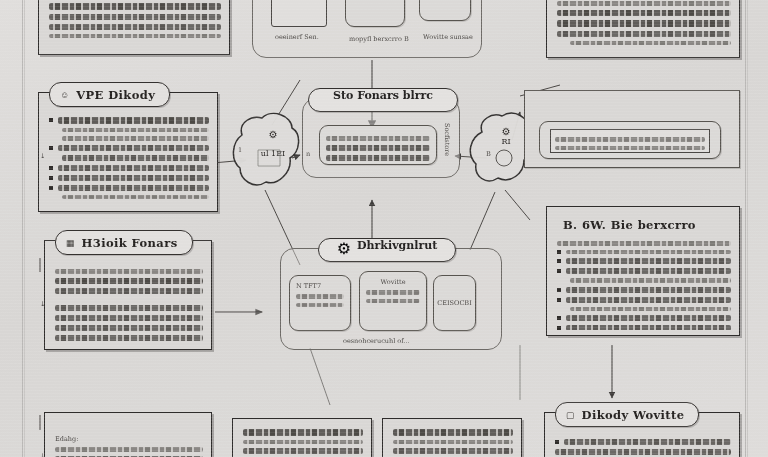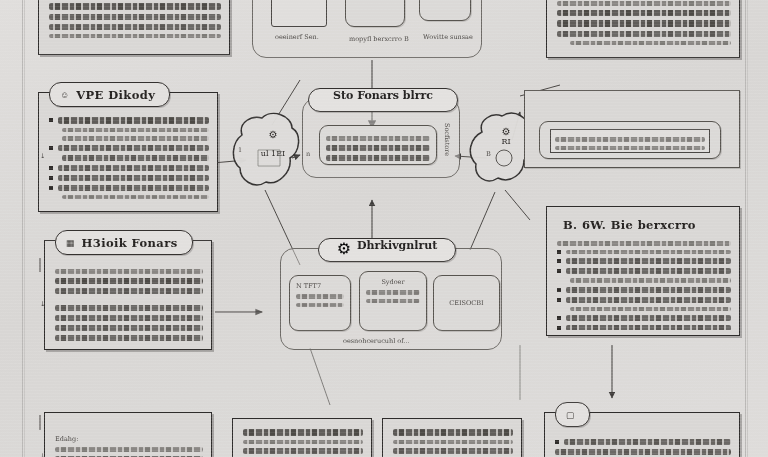--- a/index.html
+++ b/index.html
@@ -304,26 +304,26 @@
   <div class="cluster" style="left:248px;top:248px;width:222px;height:102px;margin-left:32px;">
     <div class="subcard" style="left:8px;top:26px;width:62px;height:56px;">
       <div class="inner">
         <div class="cap" style="position:static;">N TFT7</div>
         <div class="ln sm"></div>
         <div class="ln sm"></div>
       </div>
     </div>
     <div class="subcard" style="left:78px;top:22px;width:68px;height:60px;">
       <div class="inner">
-        <div class="cap" style="position:static;text-align:center;">Sydoer</div>
-        <div class="ln sm"></div>
-        <div class="ln sm"></div>
-      </div>
-    </div>
-    <div class="subcard" style="left:152px;top:26px;width:67px;height:56px;">
+        <div class="cap" style="position:static;text-align:center;">Wovitte</div>
+        <div class="ln sm"></div>
+        <div class="ln sm"></div>
+      </div>
+    </div>
+    <div class="subcard" style="left:152px;top:26px;width:43px;height:56px;">
       <div class="inner" style="display:flex;align-items:center;justify-content:center;">
         <div class="cap" style="position:static;">CEISOCBI</div>
       </div>
     </div>
     <div class="cap" style="left:62px;top:88px;">oesnohcerucuhl of...</div>
   </div>
   <div class="pill" style="left:318px;top:238px;width:112px;">
     <span class="gl">⚙</span>
     <span class="ttl">Dhrkivgnlrut</span>
   </div>
@@ -415,20 +415,21 @@
     <div class="body" style="top:6px;">
       <div class="ln b"></div>
       <div class="ln sm"></div>
       <div class="ln"></div>
     </div>
   </div>
 
   <div class="panel" style="left:544px;top:412px;width:196px;height:76px;">
     <div class="hdr">
       <span class="gl">▢</span>
+      <span class="ttl">Dikody Wovitte</span>
     </div>
     <div class="body" style="top:22px;">
       <div class="bullet">
         <span class="bd"></span>
         <span class="ln"></span>
       </div>
       <div class="ln"></div>
 
     </div>
   </div>

